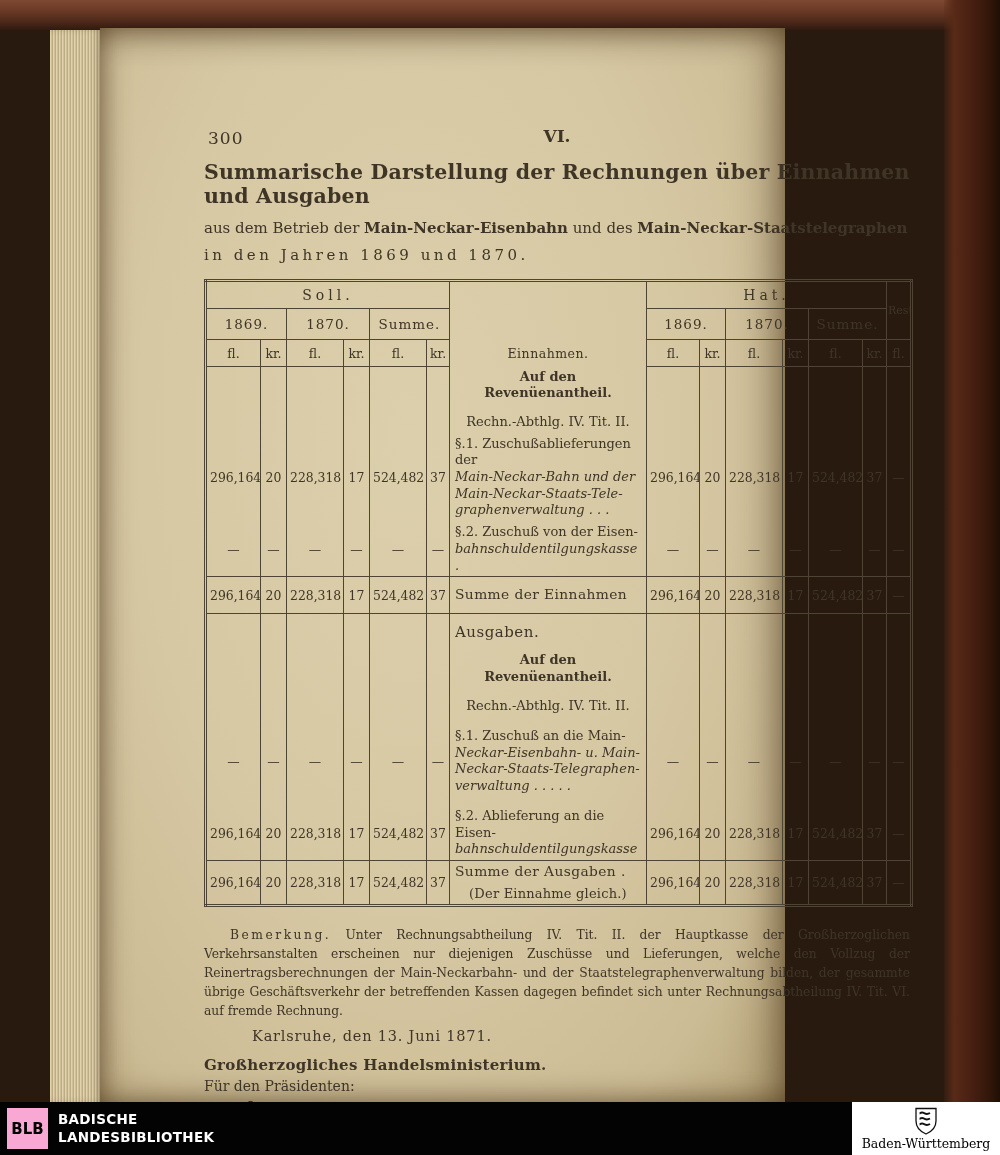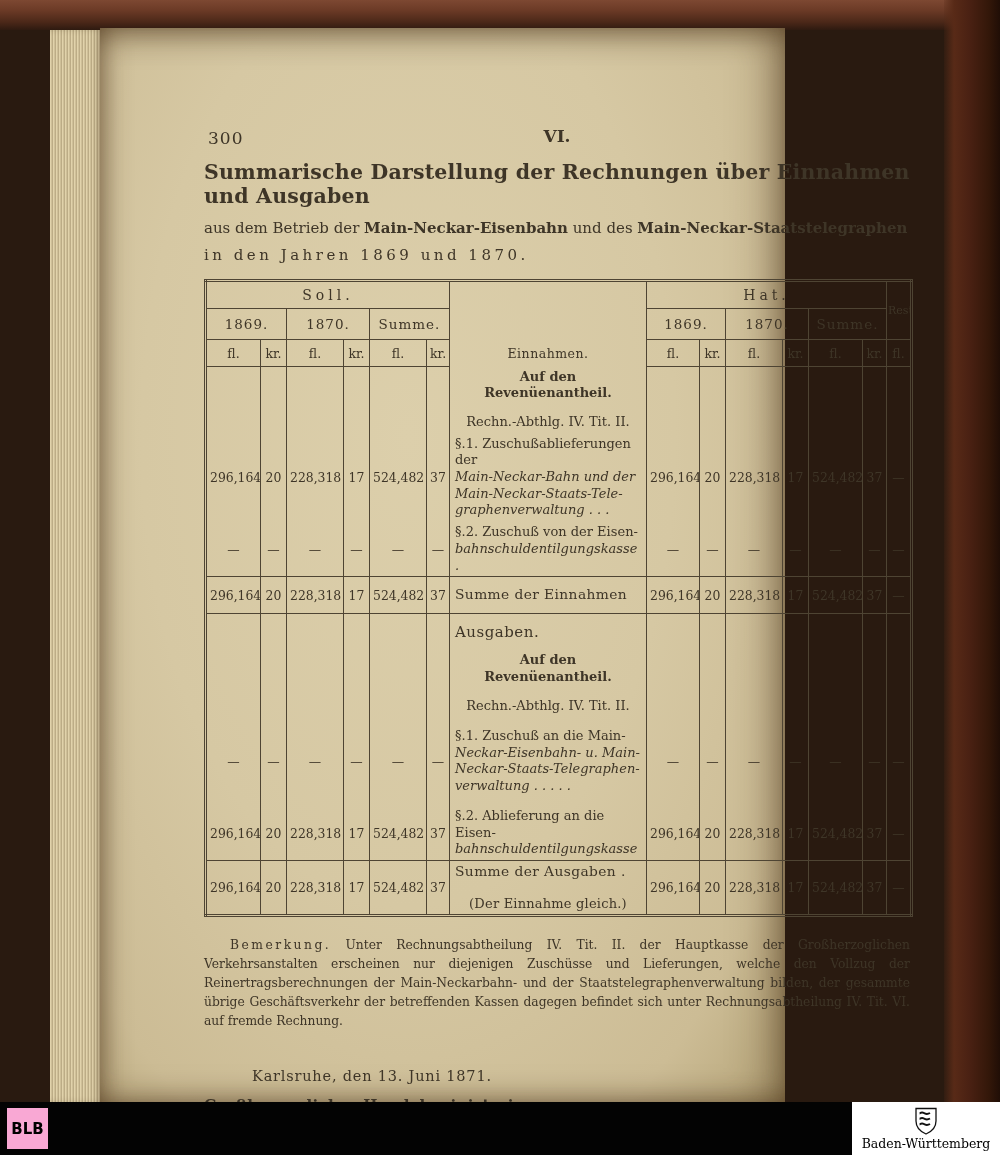--- a/index.html
+++ b/index.html
@@ -49,32 +49,32 @@
   .acct td.n{text-align:right;padding-right:4px;white-space:nowrap;}
   .acct td.k{text-align:center;}
   .acct td.d{text-align:center;}
   .acct td.desc{font-size:13px;line-height:1.28;padding:2px 5px;}
   .acct .sec-title{font-weight:normal;font-size:14.5px;letter-spacing:.5px;}
   .acct .subhead .sh1{font-weight:bold;text-align:center;}
   .acct .subhead .sh2{text-align:center;margin-top:12px;}
   .acct .para .l1{text-align:left;}
   .acct .para .lc{text-align:left;font-style:italic;}
   .acct td.sumlab{text-align:left;font-size:13.8px;letter-spacing:.4px;padding-left:5px;}
-  .acct td.sumlab .sub{text-align:center;font-size:13px;margin-top:15px;letter-spacing:.2px;}
+  .acct td.sumlab .sub{text-align:center;font-size:13px;margin-top:5px;letter-spacing:.2px;}
   .acct tr.r-head td{height:42px;}
   .acct tr.r-item4 td{height:86px;}
   .acct tr.r-item2 td{height:46px;}
   .acct tr.sum td{height:32px;border-top:1px solid #4e4433;}
   .acct tr.divide td{height:32px;border-top:1px solid #4e4433;}
   .acct tr.divide .sec-title{font-size:15px;}
   
   .remark{width:706px;margin:19px 0 0 104px;font-size:12.3px;line-height:1.55;
     text-align:justify;text-indent:26px;}
   .remark .rlabel{letter-spacing:2.5px;}
-  .place-date{margin:36px 0 0 152px;font-size:14.5px;letter-spacing:.8px;}
+  .place-date{margin:6px 0 0 152px;font-size:14.5px;letter-spacing:.8px;}
   .ministry-block{margin-top:12px;}
   .ministry{font-size:15px;font-weight:bold;letter-spacing:.3px;}
   .for-president{font-size:14px;margin-top:4px;}
   .signature{font-size:16.5px;font-weight:bold;margin-top:5px;letter-spacing:2px;}
   
   .footer{position:absolute;left:0;right:0;bottom:0;height:53px;display:flex;background:#000;}
   .footer-left{flex:1;display:flex;align-items:center;gap:10px;padding-left:7px;background:#030303;}
   .blb-box{width:41px;height:41px;background:#f9a8d4;color:#000;
     font-family:"DejaVu Sans", sans-serif;font-weight:bold;font-size:15px;
     display:flex;align-items:center;justify-content:center;}
@@ -335,20 +335,24 @@
       <div class="ministry">Großherzogliches Handelsministerium.</div>
       <div class="for-president">Für den Präsidenten:</div>
       <div class="signature">Muth.</div>
     </div>
   </div>
 </div>
 
 <div class="footer">
   <div class="footer-left">
     <div class="blb-box">BLB</div>
+    <div class="lib-name">
+      <div>BADISCHE</div>
+      <div>LANDESBIBLIOTHEK</div>
+    </div>
   </div>
   <div class="footer-right">
     <svg width="24" height="28" viewBox="0 0 24 28">
       <path d="M2 1.5h20v12.5c0 8.5-6.5 11.5-10 13C8.5 25.5 2 22.5 2 14Z" fill="#fff" stroke="#111" stroke-width="1.3"></path>
       <g fill="#111">
         <path d="M5.5 5.2c1.8-1.1 3.4-1.1 5 0 1.6 1.1 3.2 1.1 5 0l1 1.6c-2.2 1.4-4.3 1.5-6.2.4-1.6-.9-3.1-.8-4.6.3Z"></path>
         <path d="M5.5 10.7c1.8-1.1 3.4-1.1 5 0 1.6 1.1 3.2 1.1 5 0l1 1.6c-2.2 1.4-4.3 1.5-6.2.4-1.6-.9-3.1-.8-4.6.3Z"></path>
         <path d="M5.5 16.2c1.8-1.1 3.4-1.1 5 0 1.6 1.1 3.2 1.1 5 0l1 1.6c-2.2 1.4-4.3 1.5-6.2.4-1.6-.9-3.1-.8-4.6.3Z"></path>
       </g>
     </svg>

